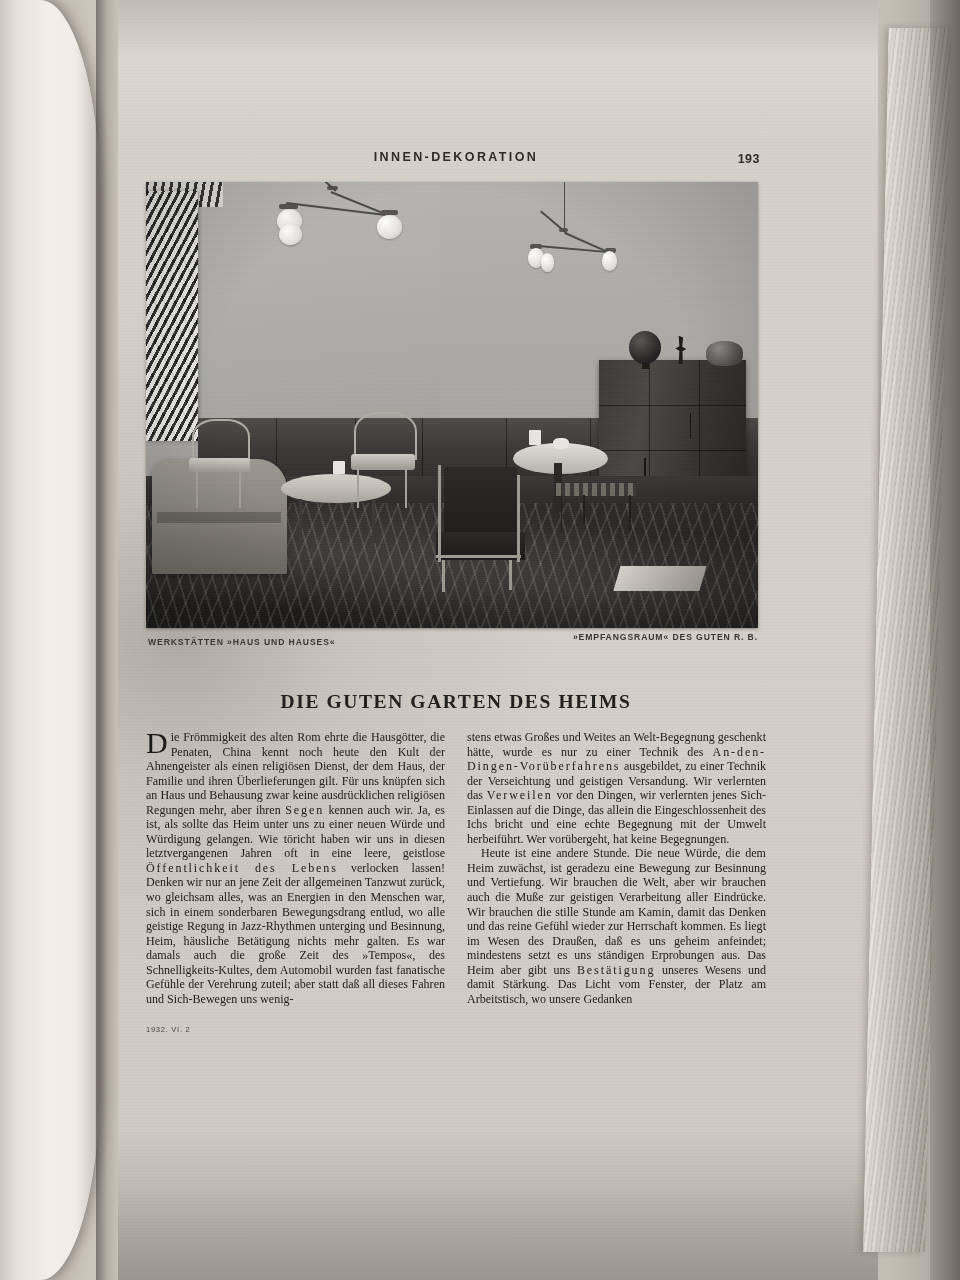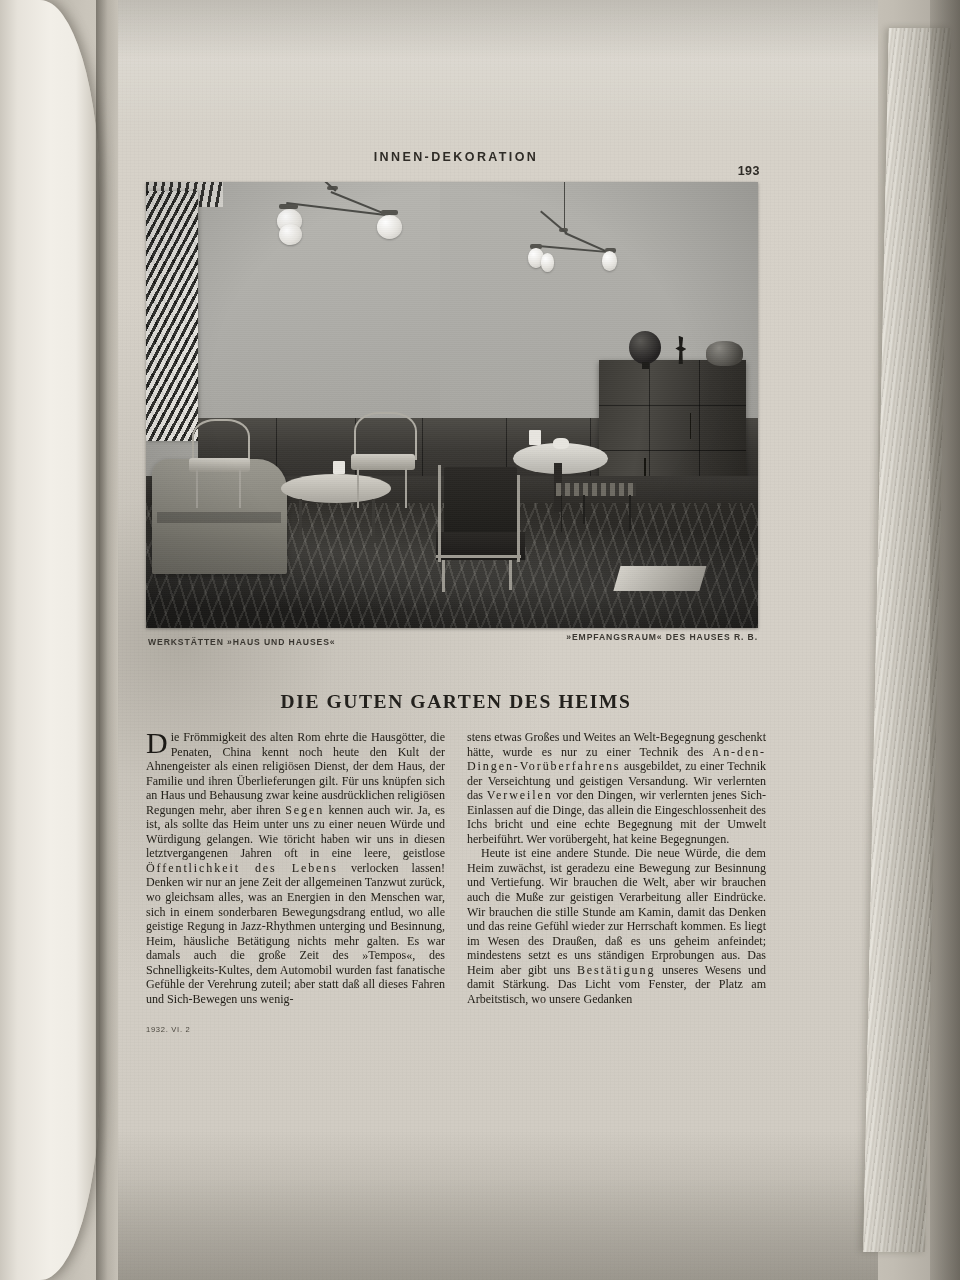--- a/index.html
+++ b/index.html
@@ -37,21 +37,21 @@
   .fore-edge:after{content:"";position:absolute;inset:0;
     background:linear-gradient(90deg,rgba(255,255,255,.35),rgba(0,0,0,.22));}
   .shadow-right{position:absolute;left:930px;top:0;width:30px;height:1280px;
     background:linear-gradient(90deg,rgba(90,86,76,.25),rgba(60,56,48,.55));}
   
   .content{position:absolute;left:20px;top:150px;width:620px;margin-left:8px;}
   .runhead{display:flex;align-items:baseline;justify-content:center;position:relative;
     height:22px;color:#2f2c27;}
   .runhead-title{font-size:12.5px;letter-spacing:2.4px;font-weight:600;
     font-family:"Liberation Sans", sans-serif;}
-  .folio{position:absolute;right:6px;top:14px;font-size:12.5px;font-weight:700;
+  .folio{position:absolute;right:6px;top:2px;font-size:12.5px;font-weight:700;
     font-family:"Liberation Sans", sans-serif;letter-spacing:.5px;color:#2f2c27;}
   
   .photo{position:relative;margin-top:10px;width:612px;height:446px;overflow:hidden;
     background:#8e8e8c;box-shadow:0 1px 3px rgba(0,0,0,.35);}
   .wall{position:absolute;inset:0;
     background:linear-gradient(175deg,#b8b7b2 0%,#adaca7 35%,#a2a19c 62%,#9a9994 72%);}
   .wall-right{position:absolute;left:48%;top:0;width:52%;height:62%;
     background:linear-gradient(180deg,#b3b2ad,#a7a6a1);opacity:.8;}
   .corner{position:absolute;left:7%;top:0;width:2px;height:58%;background:rgba(255,255,255,.35);}
   .curtain{position:absolute;left:0;top:2%;width:8.5%;height:56%;
@@ -287,21 +287,21 @@
         </div>
 
         <div class="papers"></div>
 
         <div class="grain"></div>
         <div class="vignette"></div>
       </div>
 
       <div class="captions">
         <span class="cap-left">WERKSTÄTTEN »HAUS UND HAUSES«</span>
-        <span class="cap-right">»EMPFANGSRAUM« DES HAUSES R. B.</span>
+        <span class="cap-right">»EMPFANGSRAUM« DES GUTEN R. B.</span>
       </div>
 
       <h1 class="art-title">DIE GUTEN GARTEN DES HEIMS</h1>
 
       <div class="cols">
 
         <div class="col">
           <p>
             <span class="dropcap">D</span><span>ie Frömmigkeit des alten Rom ehrte die Hausgötter, die Penaten, China kennt noch heute den Kult der Ahnengeister als einen religiösen Dienst, der dem Haus, der Familie und ihren Überlieferungen gilt. Für uns knüpfen sich an Haus und Behausung zwar keine ausdrücklichen religiösen Regungen mehr, aber ihren </span><span class="sp">Segen</span><span> kennen auch wir. Ja, es ist, als sollte das Heim unter uns zu einer neuen Würde und Würdigung gelangen. Wie töricht haben wir uns in diesen letztvergangenen Jahren oft in eine leere, geistlose </span><span class="sp">Öffentlichkeit des Lebens</span><span> verlocken lassen! Denken wir nur an jene Zeit der allgemeinen Tanzwut zurück, wo gleichsam alles, was an Energien in den Menschen war, sich in einem sonderbaren Bewegungsdrang entlud, wo alle geistige Regung in Jazz-Rhythmen unterging und Besinnung, Heim, häusliche Betätigung nichts mehr galten. Es war damals auch die große Zeit des »Tempos«, des Schnelligkeits-Kultes, dem Automobil wurden fast fanatische Gefühle der Verehrung zuteil; aber statt daß all dieses Fahren und Sich-Bewegen uns wenig-</span>
           </p>

